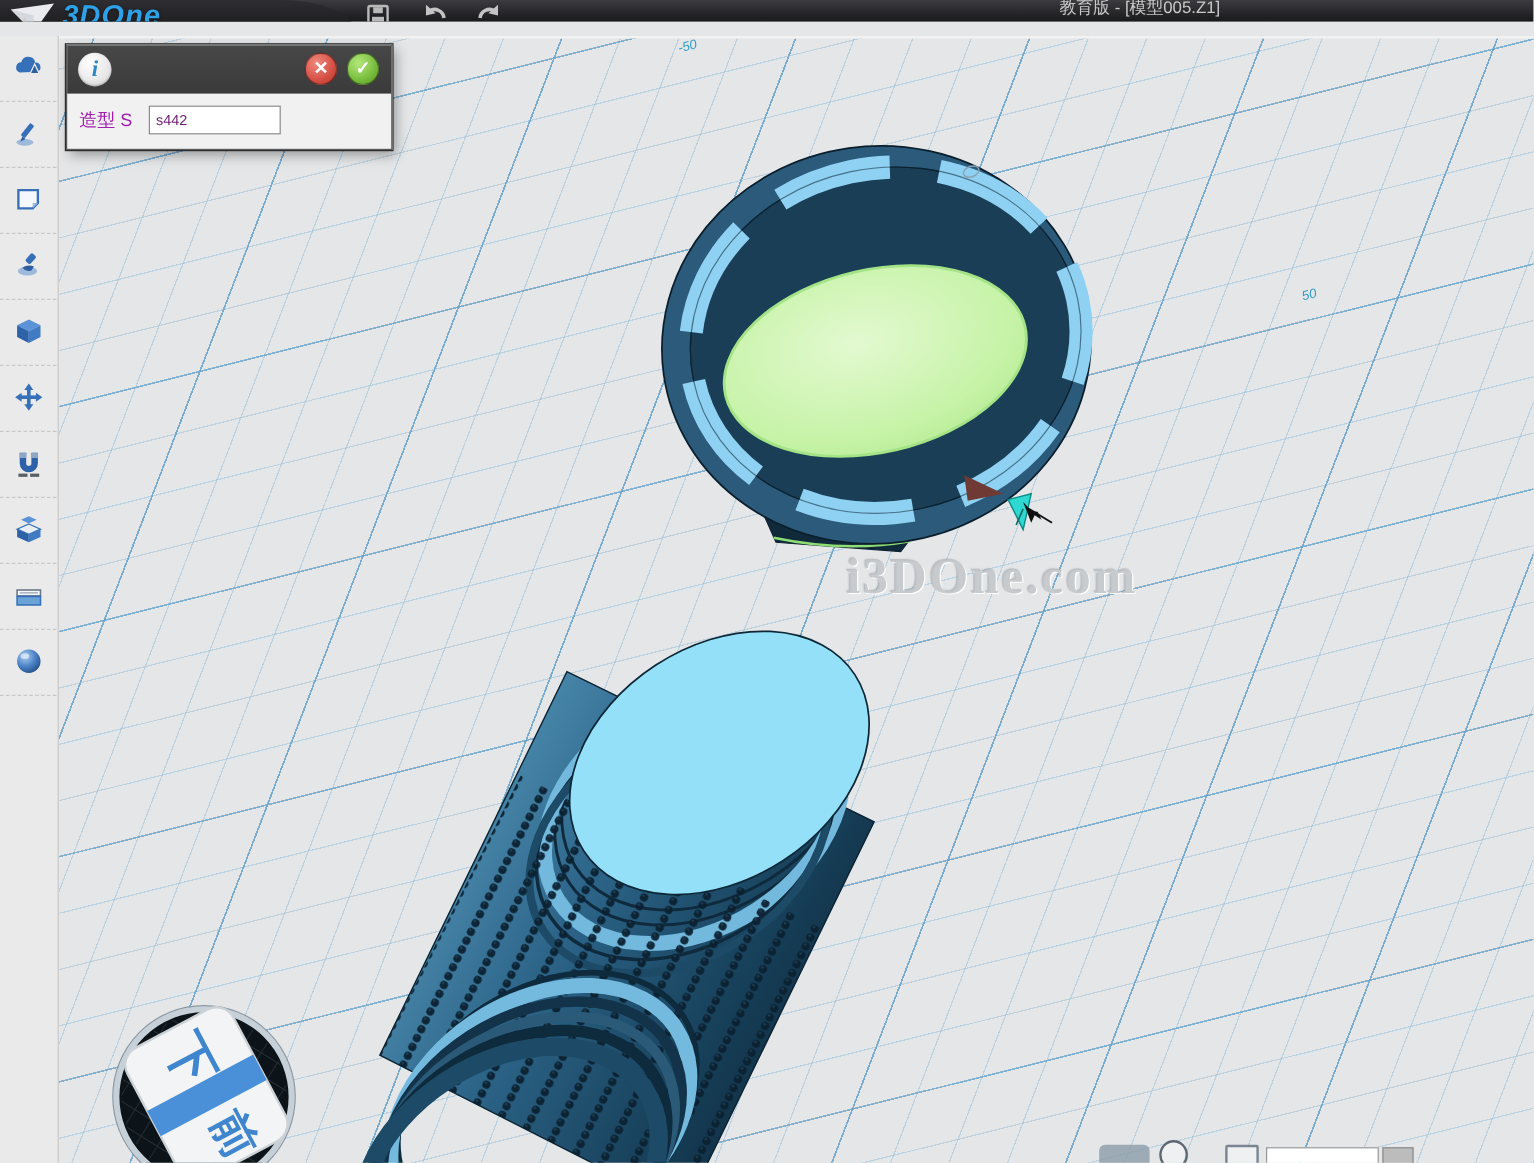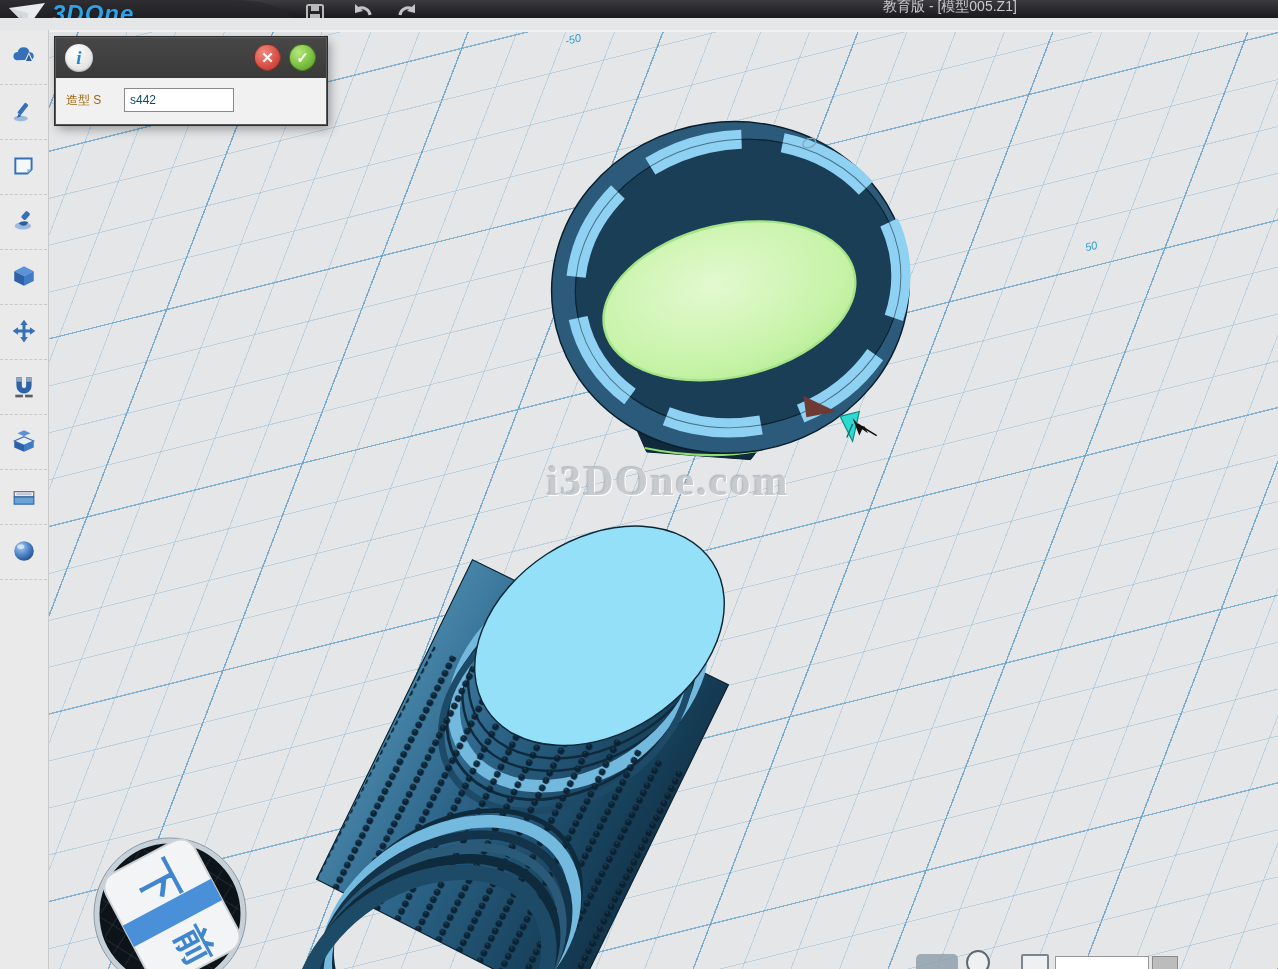--- a/index.html
+++ b/index.html
@@ -30,42 +30,42 @@
     background-color:#e4e6e8;
     background-image:
       repeating-linear-gradient(-69deg, rgba(96,158,200,0.75) 0 1.4px, transparent 1.4px 182px),
       repeating-linear-gradient(-14deg, rgba(96,158,200,0.65) 0 1.4px, transparent 1.4px 182px),
       repeating-linear-gradient(-69deg, rgba(141,186,216,0.45) 0 1px, transparent 1px 45.5px),
       repeating-linear-gradient(-14deg, rgba(141,186,216,0.45) 0 1px, transparent 1px 45.5px);
     border-top:2px solid #f2f2f2;}
   .scene{position:absolute;left:0;top:0;}
 
   .axis-label{position:absolute;font-size:11px;font-style:italic;color:#2f9ec9;transform:rotate(-14deg);}
-  .watermark{position:absolute;left:340px;top:425px;width:560px;text-align:center;
+  .watermark{position:absolute;left:340px;top:425px;width:560px;text-align:right;
     font-family:"Liberation Serif","DejaVu Serif",serif;font-weight:bold;font-size:42px;letter-spacing:2px;
     color:rgba(193,197,201,0.9);text-shadow:1px 1px 0 rgba(255,255,255,.95),-1px -1px 1px rgba(130,136,142,.45);}
 
   
   .dialog{position:absolute;left:7px;top:5px;width:270px;background:#f1f1f1;
     border:1px solid #5a5a5a;box-shadow:0 0 0 1px #2d2d2d,3px 4px 10px rgba(0,0,0,.35);z-index:20;}
   .dlg-head{height:40px;background:linear-gradient(#474747,#3a3a3a);position:relative;}
   .dlg-info{position:absolute;left:9px;top:6px;width:28px;height:28px;border-radius:50%;
     background:radial-gradient(circle at 35% 30%,#ffffff,#d8d8d8);display:flex;align-items:center;justify-content:center;
     font-family:"Liberation Serif",serif;font-style:italic;font-weight:bold;font-size:19px;color:#2a88c8;
     box-shadow:inset 0 -1px 2px rgba(0,0,0,.25);}
   .dlg-btn{position:absolute;top:6px;width:27px;height:27px;border-radius:50%;border:1px solid rgba(0,0,0,.4);
     color:#fff;font-size:15px;font-weight:bold;line-height:25px;text-align:center;padding:0;cursor:pointer;}
   .dlg-cancel{right:45px;background:radial-gradient(circle at 35% 30%,#f08a7e,#d8544a 55%,#b33125);}
   .dlg-ok{right:10px;background:radial-gradient(circle at 35% 30%,#b5e77c,#7cc142 55%,#55951f);}
   .dlg-body{padding:10px 10px 12px 10px;}
   .dlg-row{display:flex;align-items:center;margin-bottom:9px;}
   .dlg-row:last-child{margin-bottom:0;}
-  .dlg-label{width:58px;font-size:12px;color:#a16207;}
+  .dlg-label{width:58px;font-size:15px;color:#a21caf;}
   .dlg-input{height:20px;border:1px solid #8a8a8a;background:#fff;font-size:12px;padding:1px 5px;
-    font-family:"Liberation Sans",sans-serif;color:#0c4a6e;}
+    font-family:"Liberation Sans",sans-serif;color:#701a75;}
   .w-wide{width:98px;}
   .w-spin{width:82px;}
   .w-small{width:76px;}
   .spinner{display:inline-flex;flex-direction:column;border:1px solid #8a8a8a;border-left:none;height:24px;
     background:#f4f4f4;width:16px;}
   .spinner button{flex:1;border:none;background:#f4f4f4;font-size:6px;line-height:5px;color:#444;padding:0;cursor:pointer;}
   .expand-btn{border:none;background:none;font-size:16px;font-weight:bold;color:#444;cursor:pointer;
     transform:rotate(90deg);margin-left:8px;letter-spacing:-2px;}
 
   

